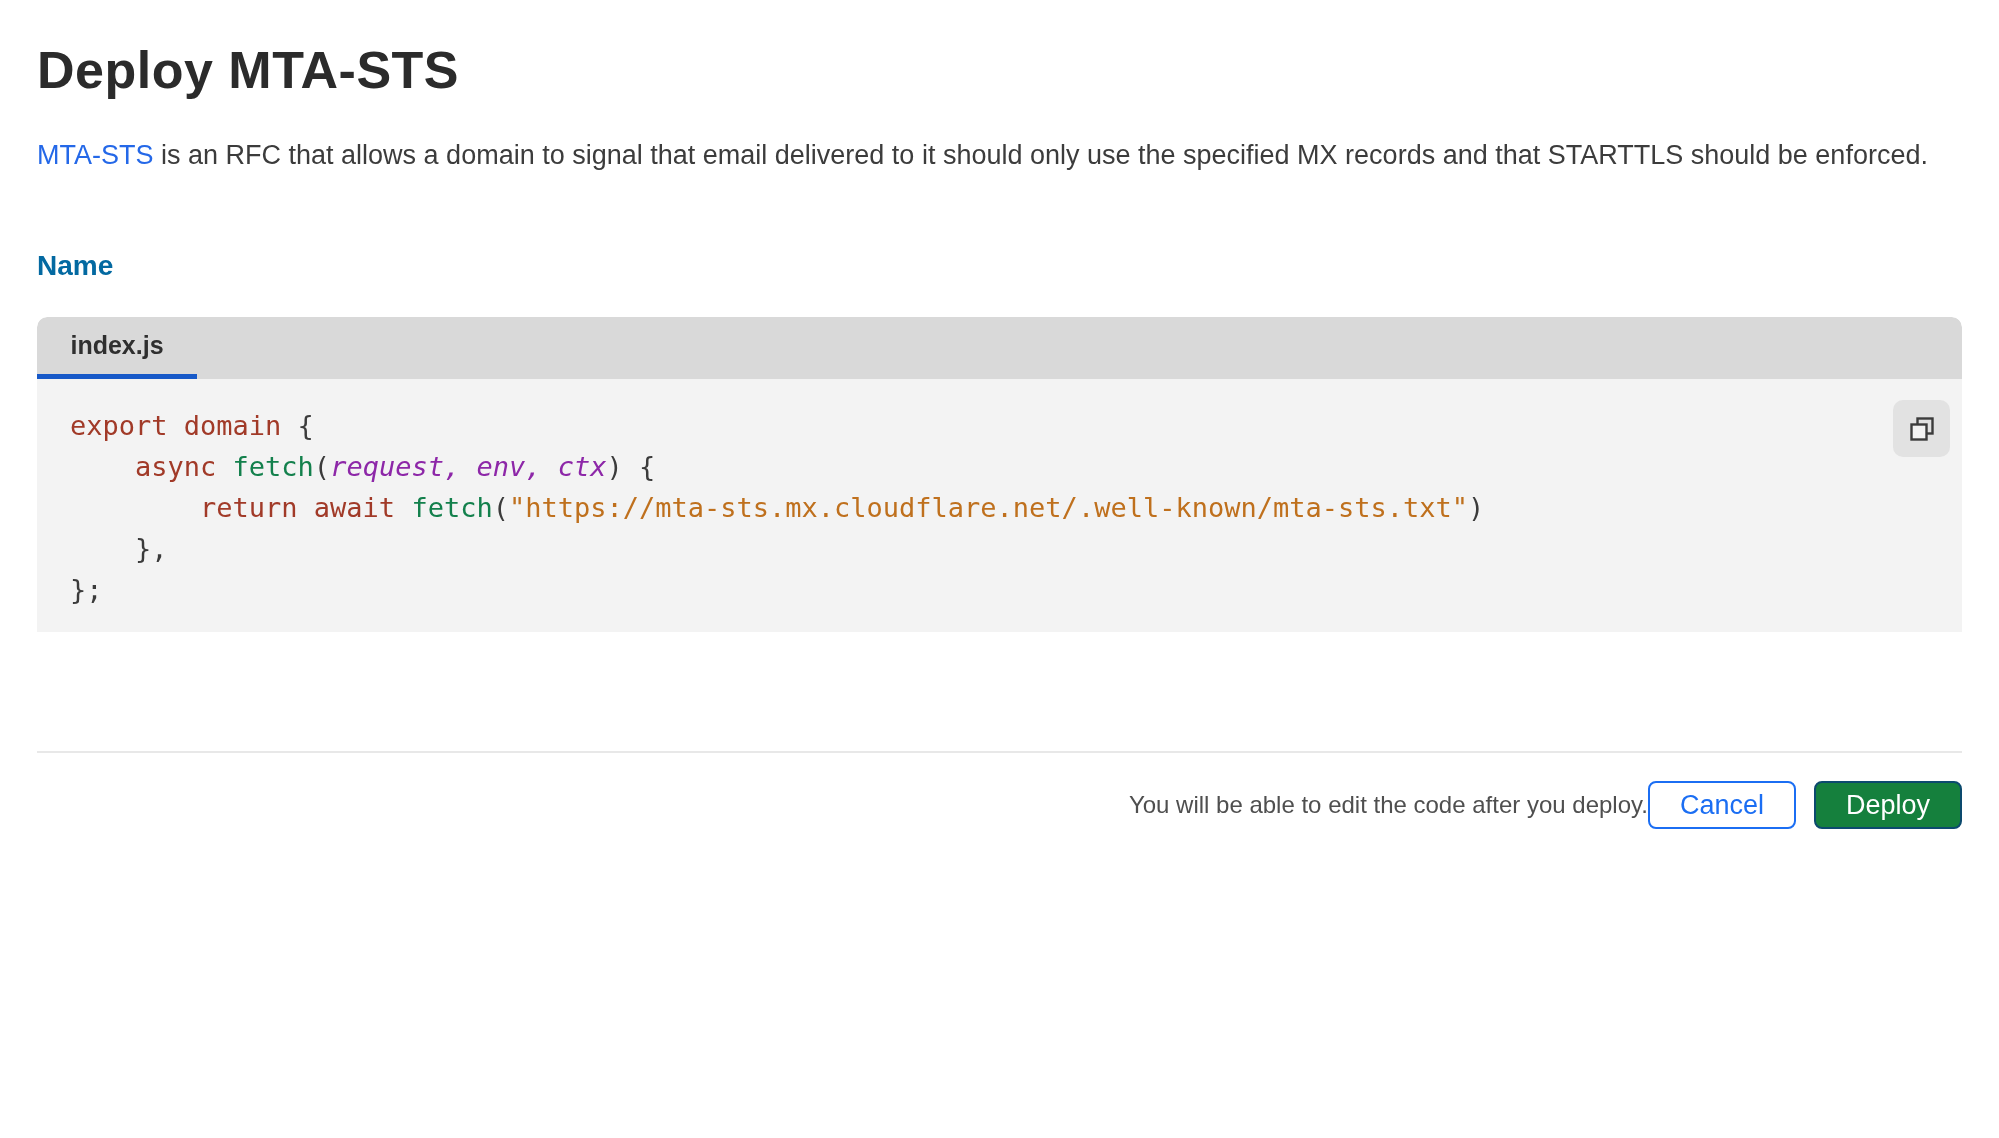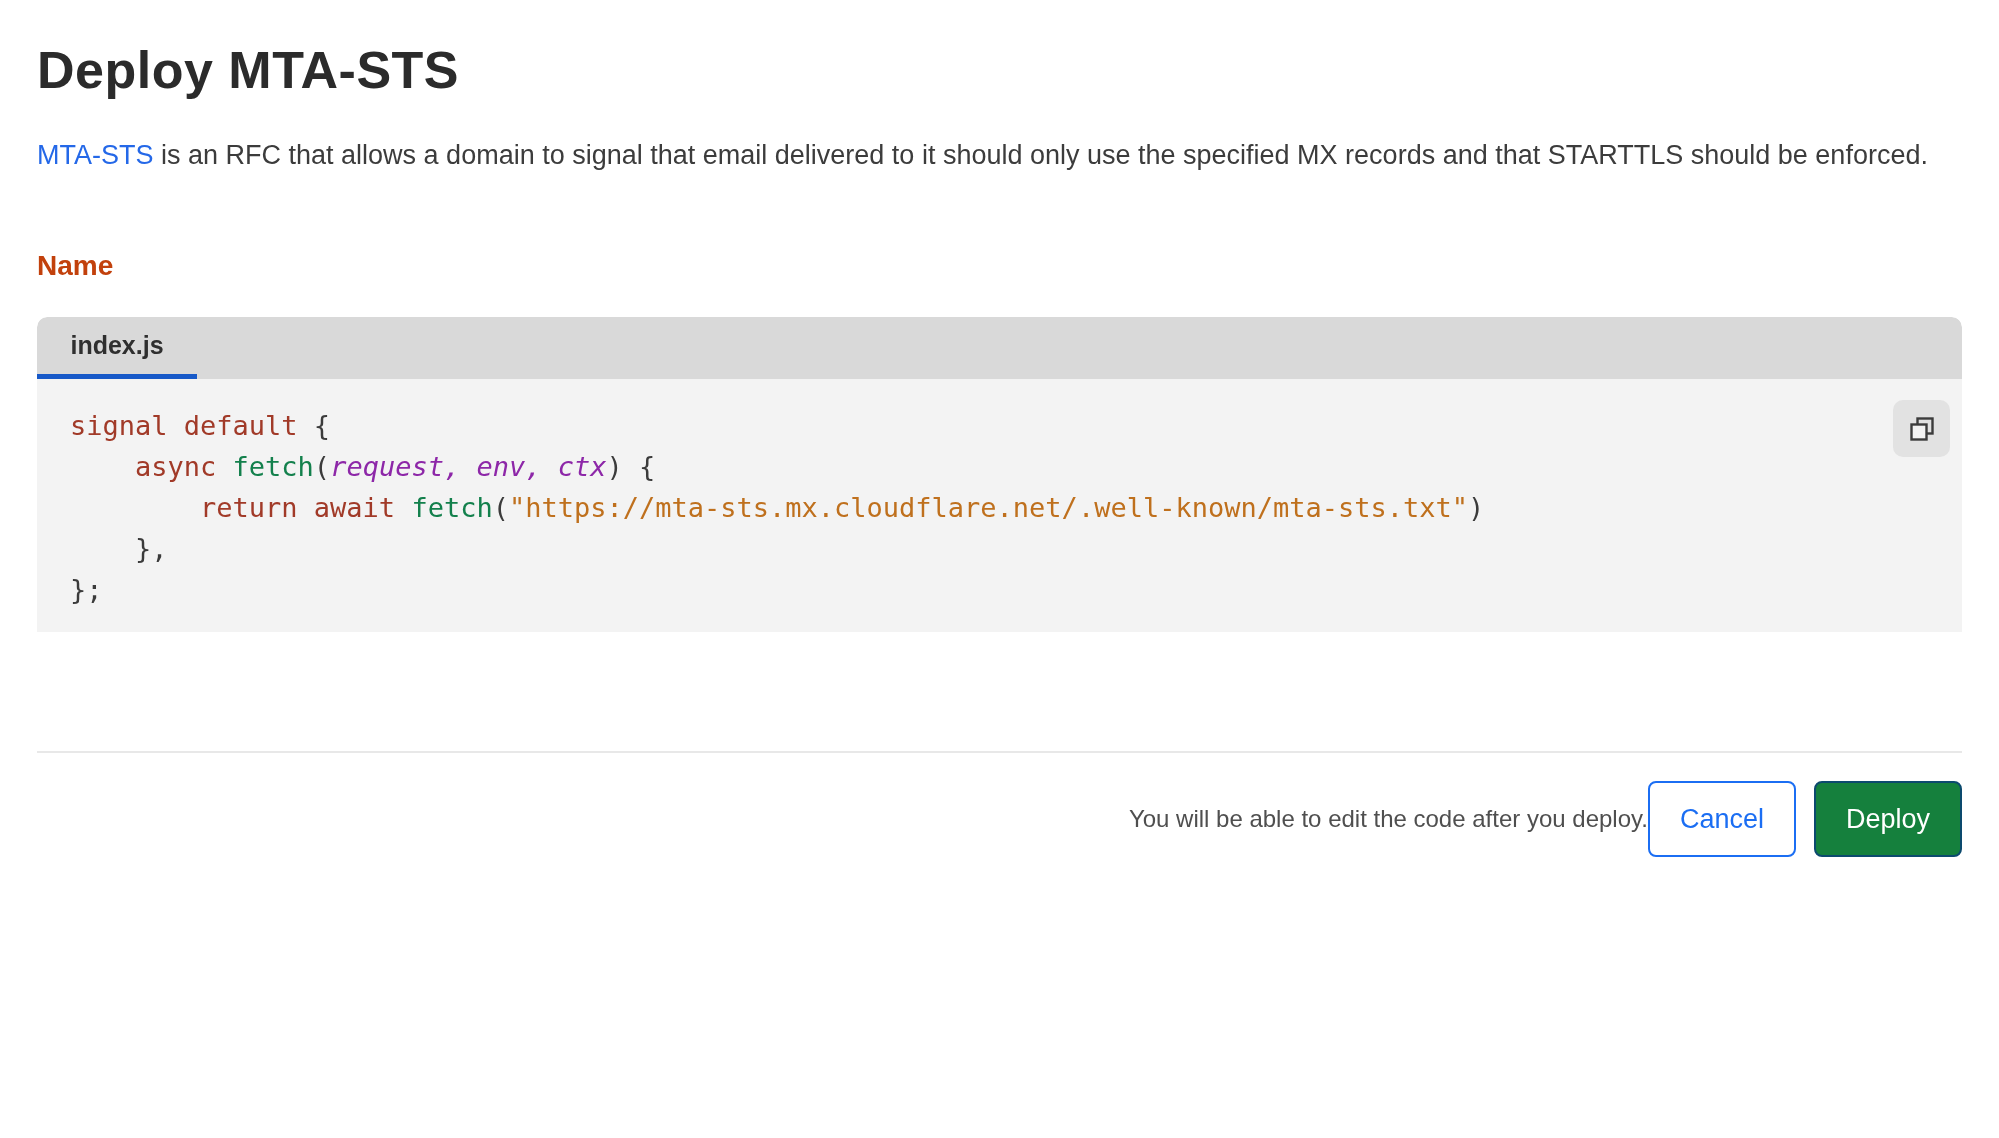--- a/index.html
+++ b/index.html
@@ -31,21 +31,21 @@
   .description a {
     color: #2468e8;
     text-underline-offset: 5px;
     cursor: pointer;
   }
 
   .field-label {
     margin-top: 72px;
     font-size: 28px;
     font-weight: 700;
-    color: #c2410c;
+    color: #0369a1;
     line-height: 30px;
   }
 
   .input-wrap {
     position: relative;
     margin-top: 17px;
     width: 868px;
     height: 64px;
   }
   .input-wrap input {
@@ -144,21 +144,21 @@
     display: flex;
     align-items: center;
     justify-content: flex-end;
   }
   .footer-note {
     font-size: 24px;
     color: #4f4f4f;
   }
   .footer-actions { display: flex; gap: 18px; }
   .btn {
-    height: 76px;
+    height: 48px;
     border-radius: 8px;
     font-family: "Liberation Sans", sans-serif;
     font-size: 27px;
     padding: 0 30px;
     display: flex;
     align-items: center;
     justify-content: center;
     cursor: pointer;
   }
   .btn-cancel {
@@ -186,21 +186,21 @@
   <div class="field-label">Name</div>
 
 
 
   <div class="code-panel">
     <div class="tab-bar">
       <div class="tab">index.js</div>
     </div>
     <div class="code-area">
       <div>
-          <div class="code-line"><span class="tok-keyword">signal default</span><span class="tok-plain"> {</span></div>
+          <div class="code-line"><span class="tok-keyword">export domain</span><span class="tok-plain"> {</span></div>
           <div class="code-line"><span class="tok-plain">    </span><span class="tok-keyword">async</span><span class="tok-plain"> </span><span class="tok-function">fetch</span><span class="tok-plain">(</span><span class="tok-param">request,</span><span class="tok-plain"> </span><span class="tok-param">env,</span><span class="tok-plain"> </span><span class="tok-param">ctx</span><span class="tok-plain">) {</span></div>
           <div class="code-line"><span class="tok-plain">        </span><span class="tok-keyword">return await</span><span class="tok-plain"> </span><span class="tok-function">fetch</span><span class="tok-plain">(</span><span class="tok-string">"https://mta-sts.mx.cloudflare.net/.well-known/mta-sts.txt"</span><span class="tok-plain">)</span></div>
           <div class="code-line"><span class="tok-plain">    },</span></div>
           <div class="code-line"><span class="tok-plain">};</span></div>
         </div>
       <button class="copy-btn">
         <svg width="28" height="28" viewBox="0 0 28 28">
           <rect x="9.5" y="3.5" width="15" height="15" fill="none" stroke="#3c3c3c" stroke-width="2.4"></rect>
           <rect x="3.5" y="9.5" width="15" height="15" fill="#f3f3f3" stroke="#3c3c3c" stroke-width="2.4"></rect>
         </svg>

